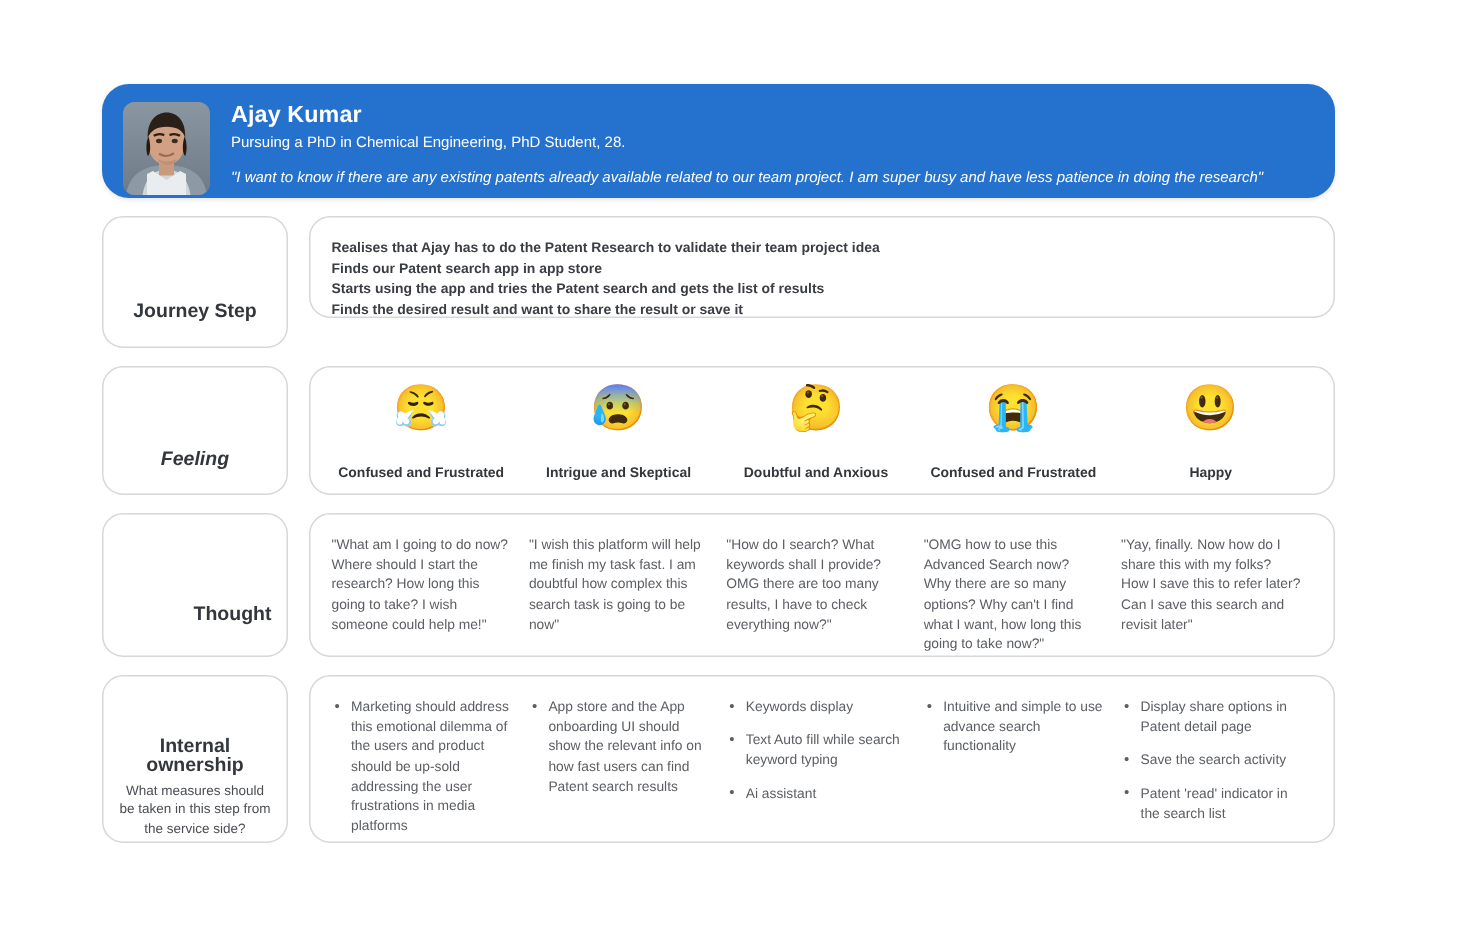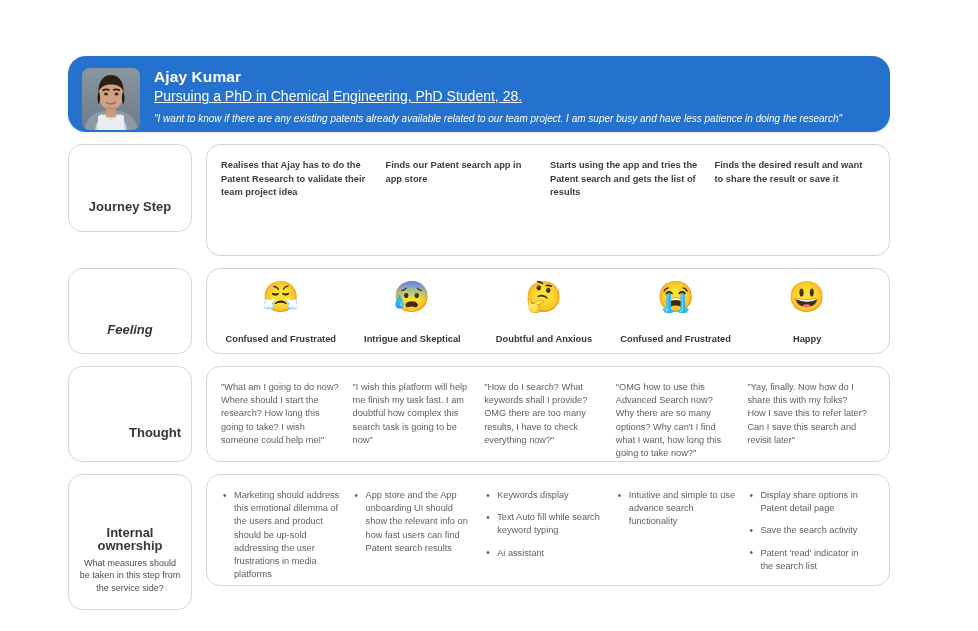--- a/index.html
+++ b/index.html
@@ -52,25 +52,24 @@
   }
   .persona-name {
     color: #ffffff;
     font-size: 15.5px;
     font-weight: bold;
     line-height: 18px;
     letter-spacing: 0.1px;
   }
   .persona-role {
     color: #ffffff;
-    font-size: 14px;
+    font-size: 10px;
     line-height: 14px;
     margin-top: 3px;
     font-weight: normal;
-    text-decoration: underline;
   }
   .persona-quote {
     color: #ffffff;
     font-size: 10px;
     font-style: italic;
     line-height: 13px;
     margin-top: 9px;
     white-space: nowrap;
   }
 
@@ -119,21 +118,21 @@
     padding: 14px 10px 14px 14px;
   }
   .cell {
     flex: 1 1 0;
     min-width: 0;
     padding-right: 12px;
     box-sizing: border-box;
   }
 
   
-  .row-journey .row-body-card { height: 112px; }
+  .row-journey .row-body-card { height: 68px; flex-direction: column; }
   .row-journey .row-label-card { height: 88px; }
   .step-text {
     font-size: 9.3px;
     font-weight: bold;
     color: #3a3d42;
     line-height: 13.5px;
   }
 
   
   .row-feeling .row-body-card { height: 86px; padding: 10px 10px 8px 14px; }
@@ -164,21 +163,21 @@
   .row-thought .row-label-card { height: 96px; align-items: flex-end; }
   .thought-text {
     font-size: 9.2px;
     color: #5b5e63;
     line-height: 13.2px;
     white-space: pre-line;
   }
 
   
   .row-internal .row-body-card { height: 112px; }
-  .row-internal .row-label-card { height: 136px; }
+  .row-internal .row-label-card { height: 112px; }
   .bullets {
     margin: 0;
     padding: 0 0 0 13px;
     list-style: none;
   }
   .bullets li {
     font-size: 9.2px;
     color: #5b5e63;
     line-height: 13.2px;
     margin-bottom: 9px;

